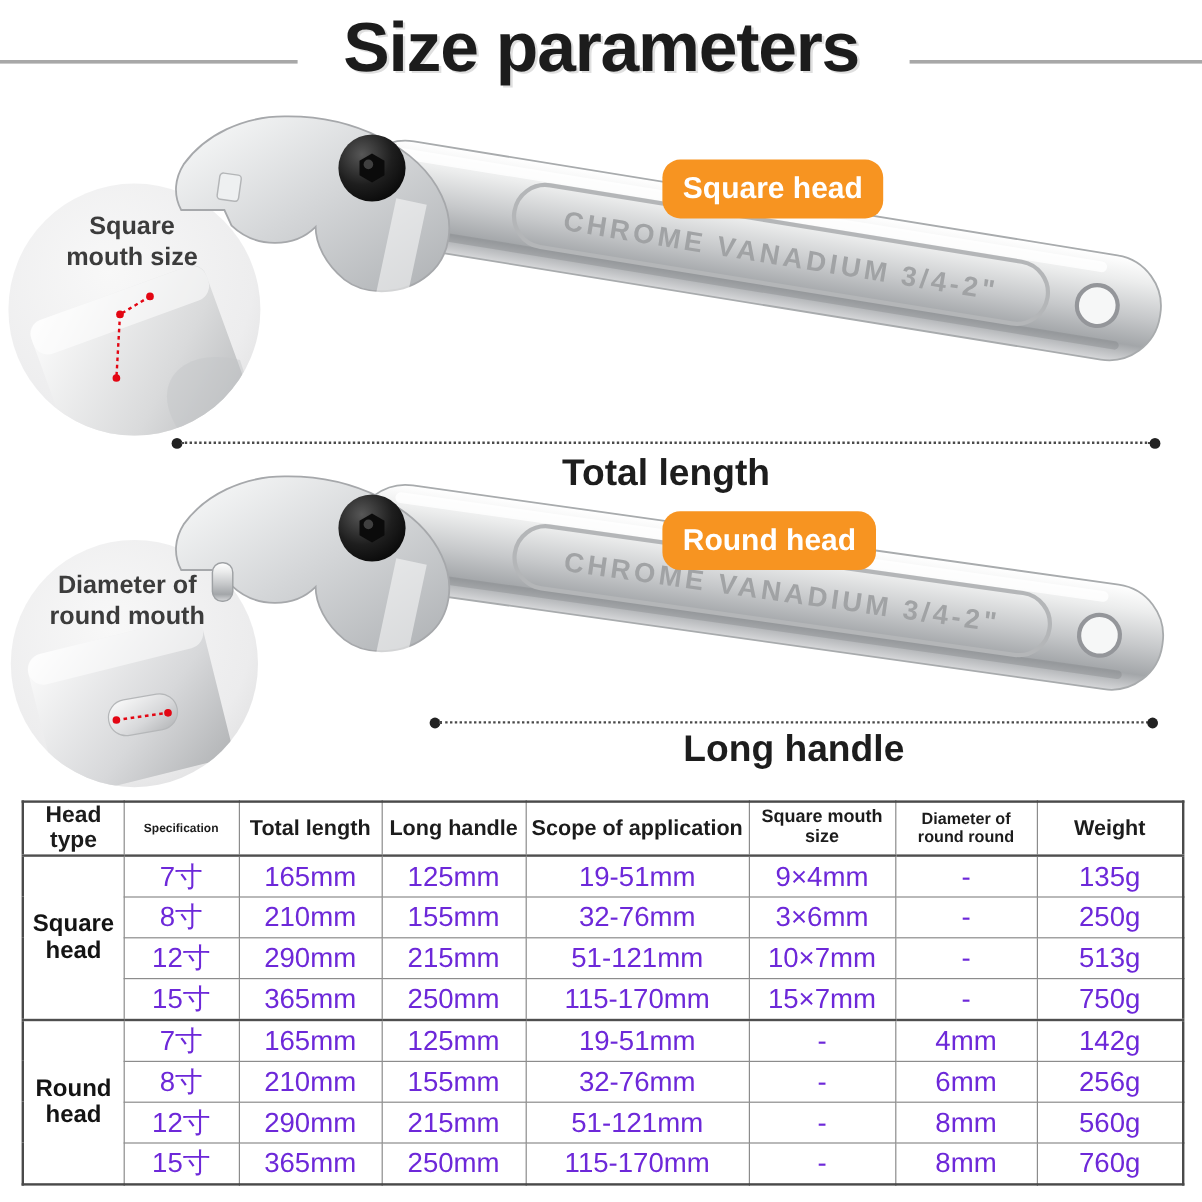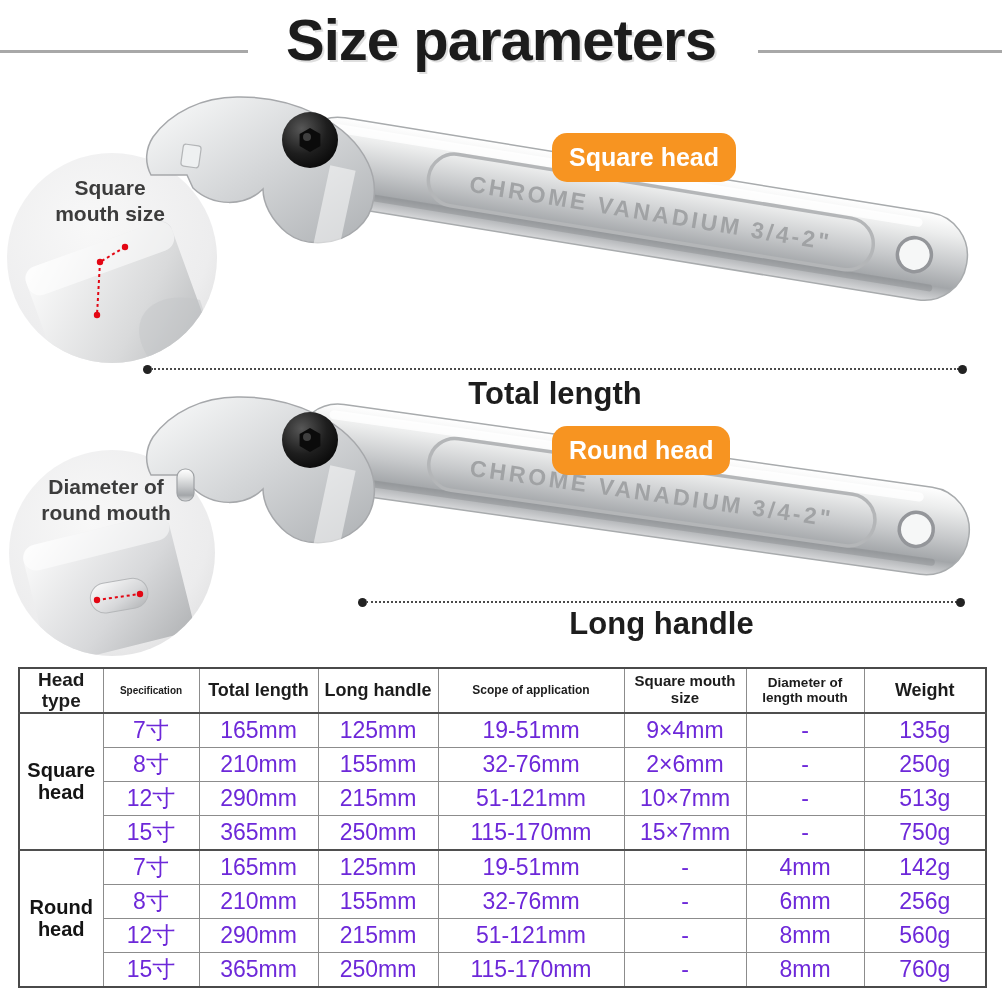--- a/index.html
+++ b/index.html
@@ -33,21 +33,21 @@
 
   
   table{position:absolute;left:18px;top:667px;width:967px;border-collapse:collapse;
         table-layout:fixed;background:#fff;border:2px solid #4a4a4a;}
   th,td{border:1px solid #8c8c8c;text-align:center;vertical-align:middle;padding:0 2px;overflow:hidden;}
   th{height:38px;color:#1c1c1c;font-weight:700;border-bottom:2px solid #4f4f4f;line-height:1.12;}
   td{height:33px;font-size:23px;font-weight:400;color:#6d28d9;}
   td.headtype{font-size:20px;font-weight:700;color:#141414;line-height:1.12;}
   tr.section-start td{border-top:2px solid #4f4f4f;}
   th.c0{font-size:19px;margin-left:8px;} th.c1{font-size:10px;margin-left:14px;} th.c2,th.c3{font-size:18px;}
-  th.c4{font-size:12px;} th.c5{font-size:15px;} th.c6{font-size:13.5px;} th.c7{font-size:18px;}
+  th.c4{font-size:18px;} th.c5{font-size:15px;} th.c6{font-size:13.5px;} th.c7{font-size:18px;}
 </style>
 </head>
 <body>
 
 <div id="stage">
 
   <div class="hline left"></div>
   <div class="hline right"></div>
   <div class="title">Size parameters</div>
 
@@ -231,41 +231,41 @@
         <col style="width:122px">
     </colgroup>
     <thead>
       <tr>
           <th class="c0">Head type</th>
           <th class="c1">Specification</th>
           <th class="c2">Total length</th>
           <th class="c3">Long handle</th>
           <th class="c4">Scope of application</th>
           <th class="c5">Square mouth size</th>
-          <th class="c6">Diameter of length mouth</th>
+          <th class="c6">Diameter of round round</th>
           <th class="c7">Weight</th>
         </tr>
     </thead>
     <tbody>
         <tr>
           <td rowspan="4" class="headtype">Square head</td>
           <td>7寸</td>
           <td>165mm</td>
           <td>125mm</td>
           <td>19-51mm</td>
           <td>9×4mm</td>
           <td>-</td>
           <td>135g</td>
         </tr>
         <tr>
           <td>8寸</td>
           <td>210mm</td>
           <td>155mm</td>
           <td>32-76mm</td>
-          <td>2×6mm</td>
+          <td>3×6mm</td>
           <td>-</td>
           <td>250g</td>
         </tr>
         <tr>
           <td>12寸</td>
           <td>290mm</td>
           <td>215mm</td>
           <td>51-121mm</td>
           <td>10×7mm</td>
           <td>-</td>

